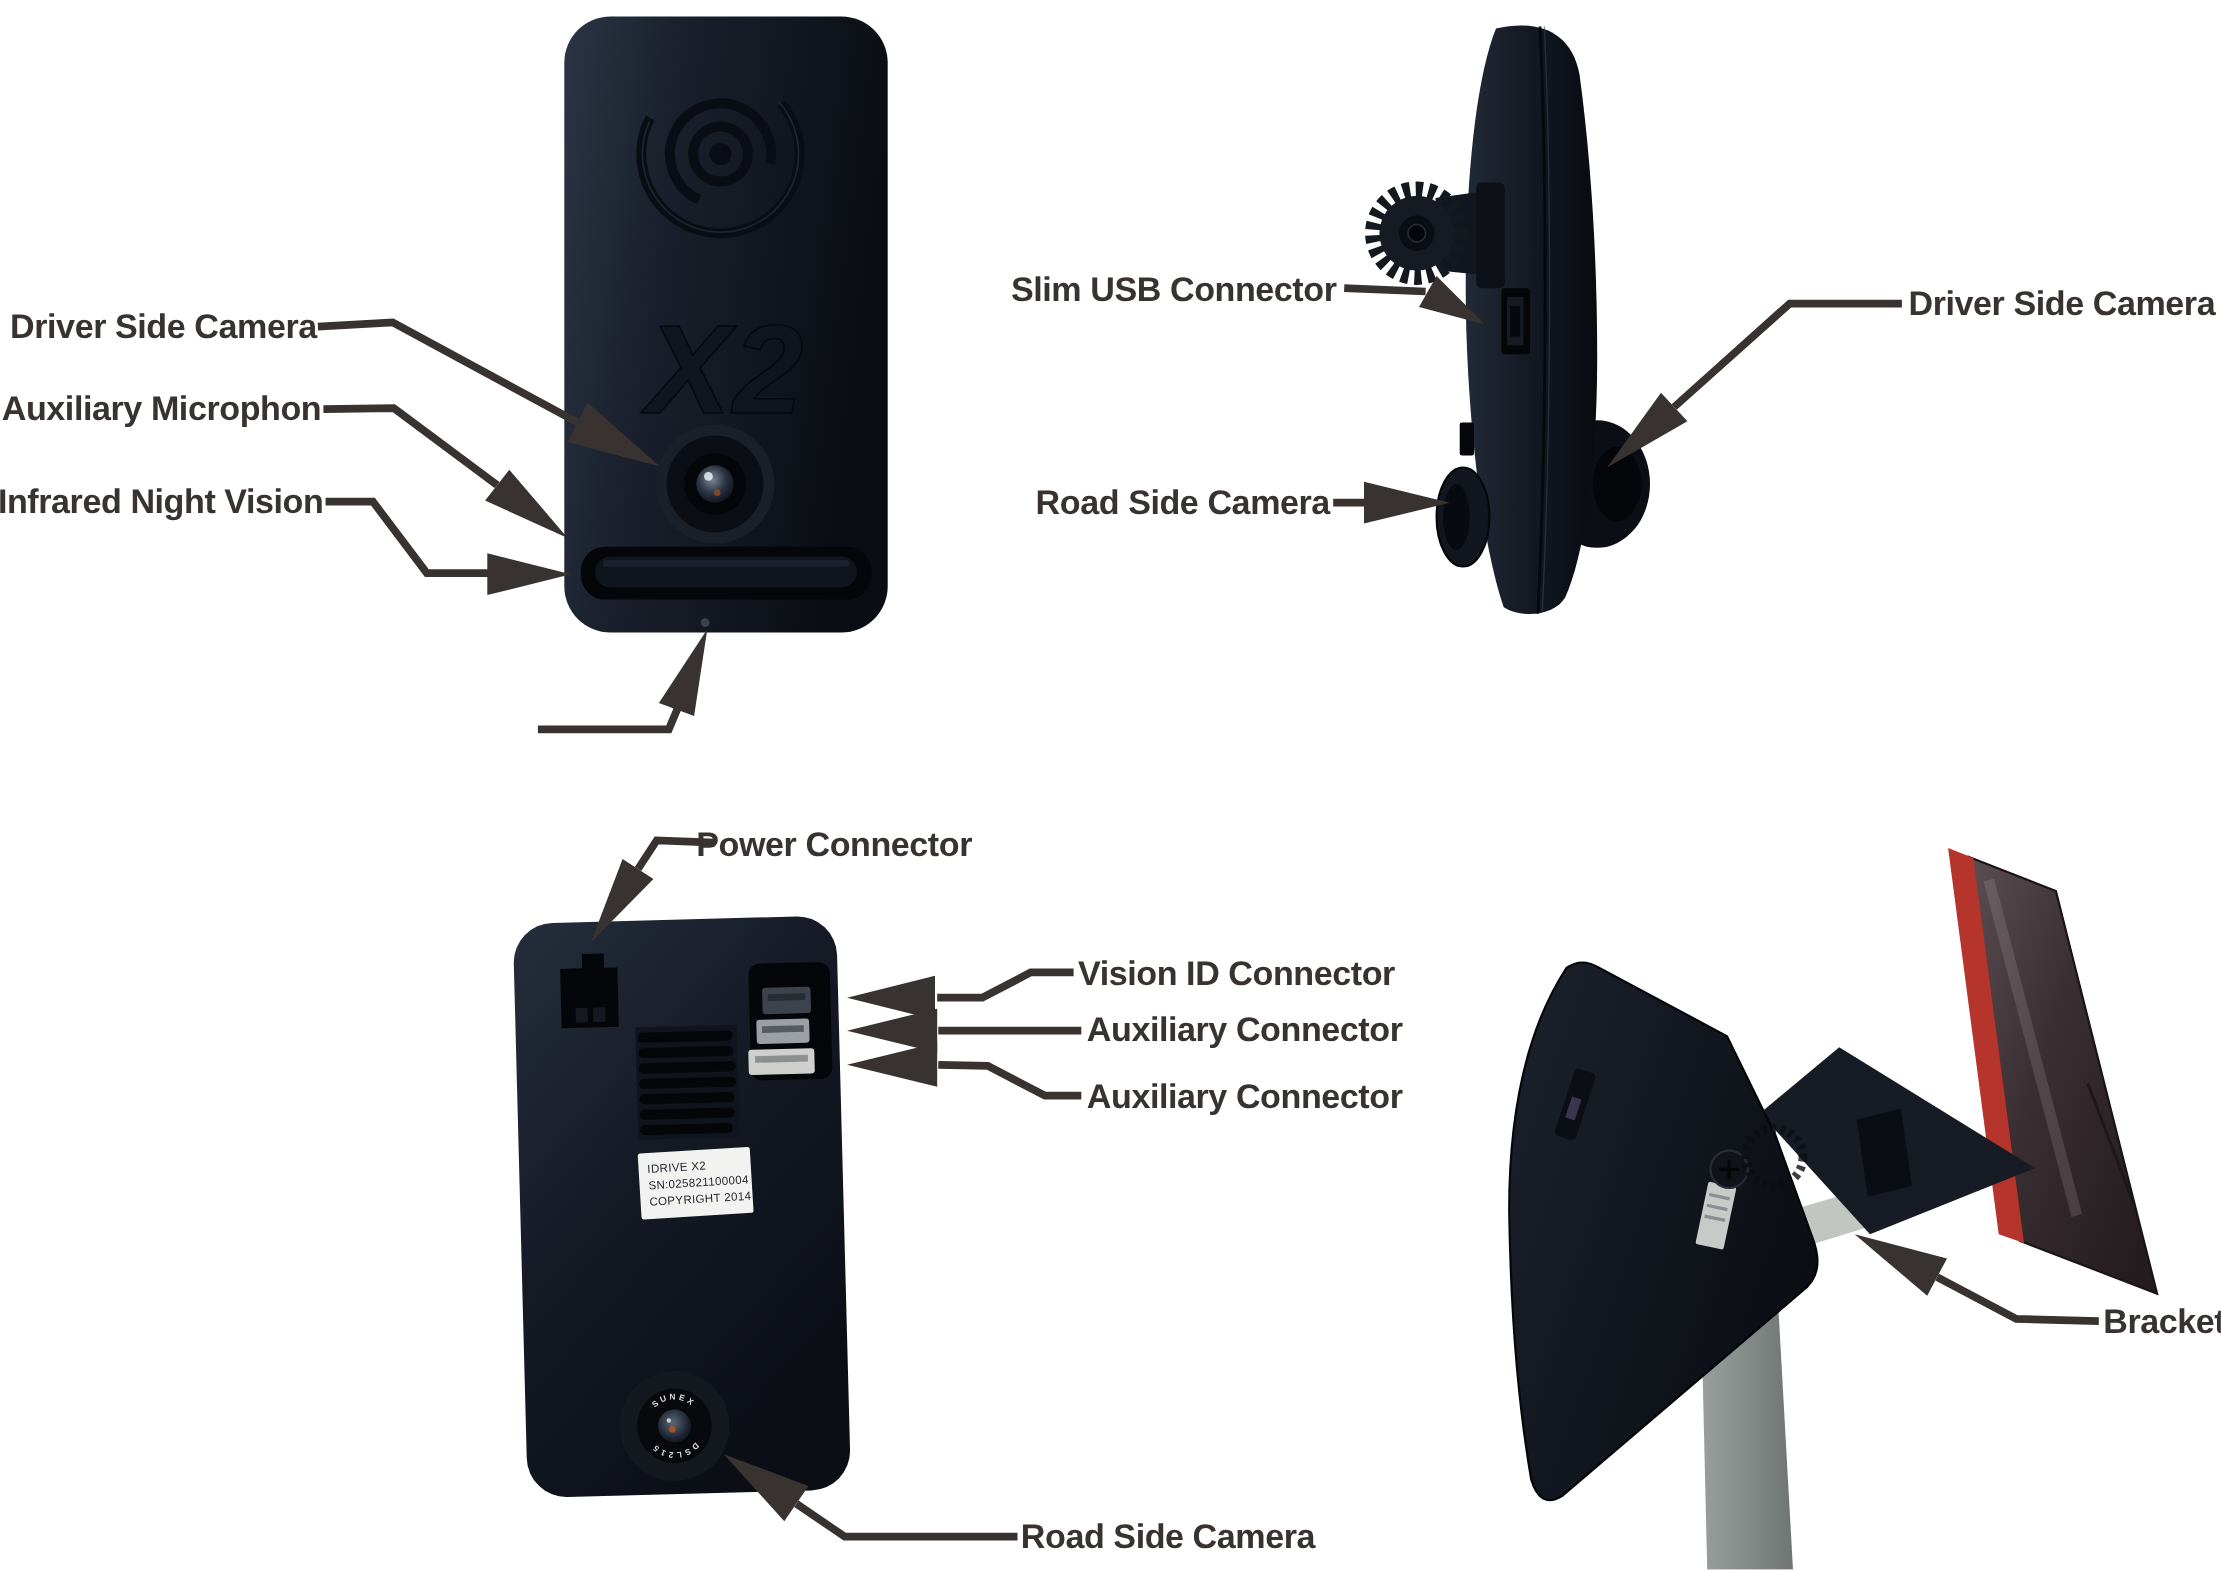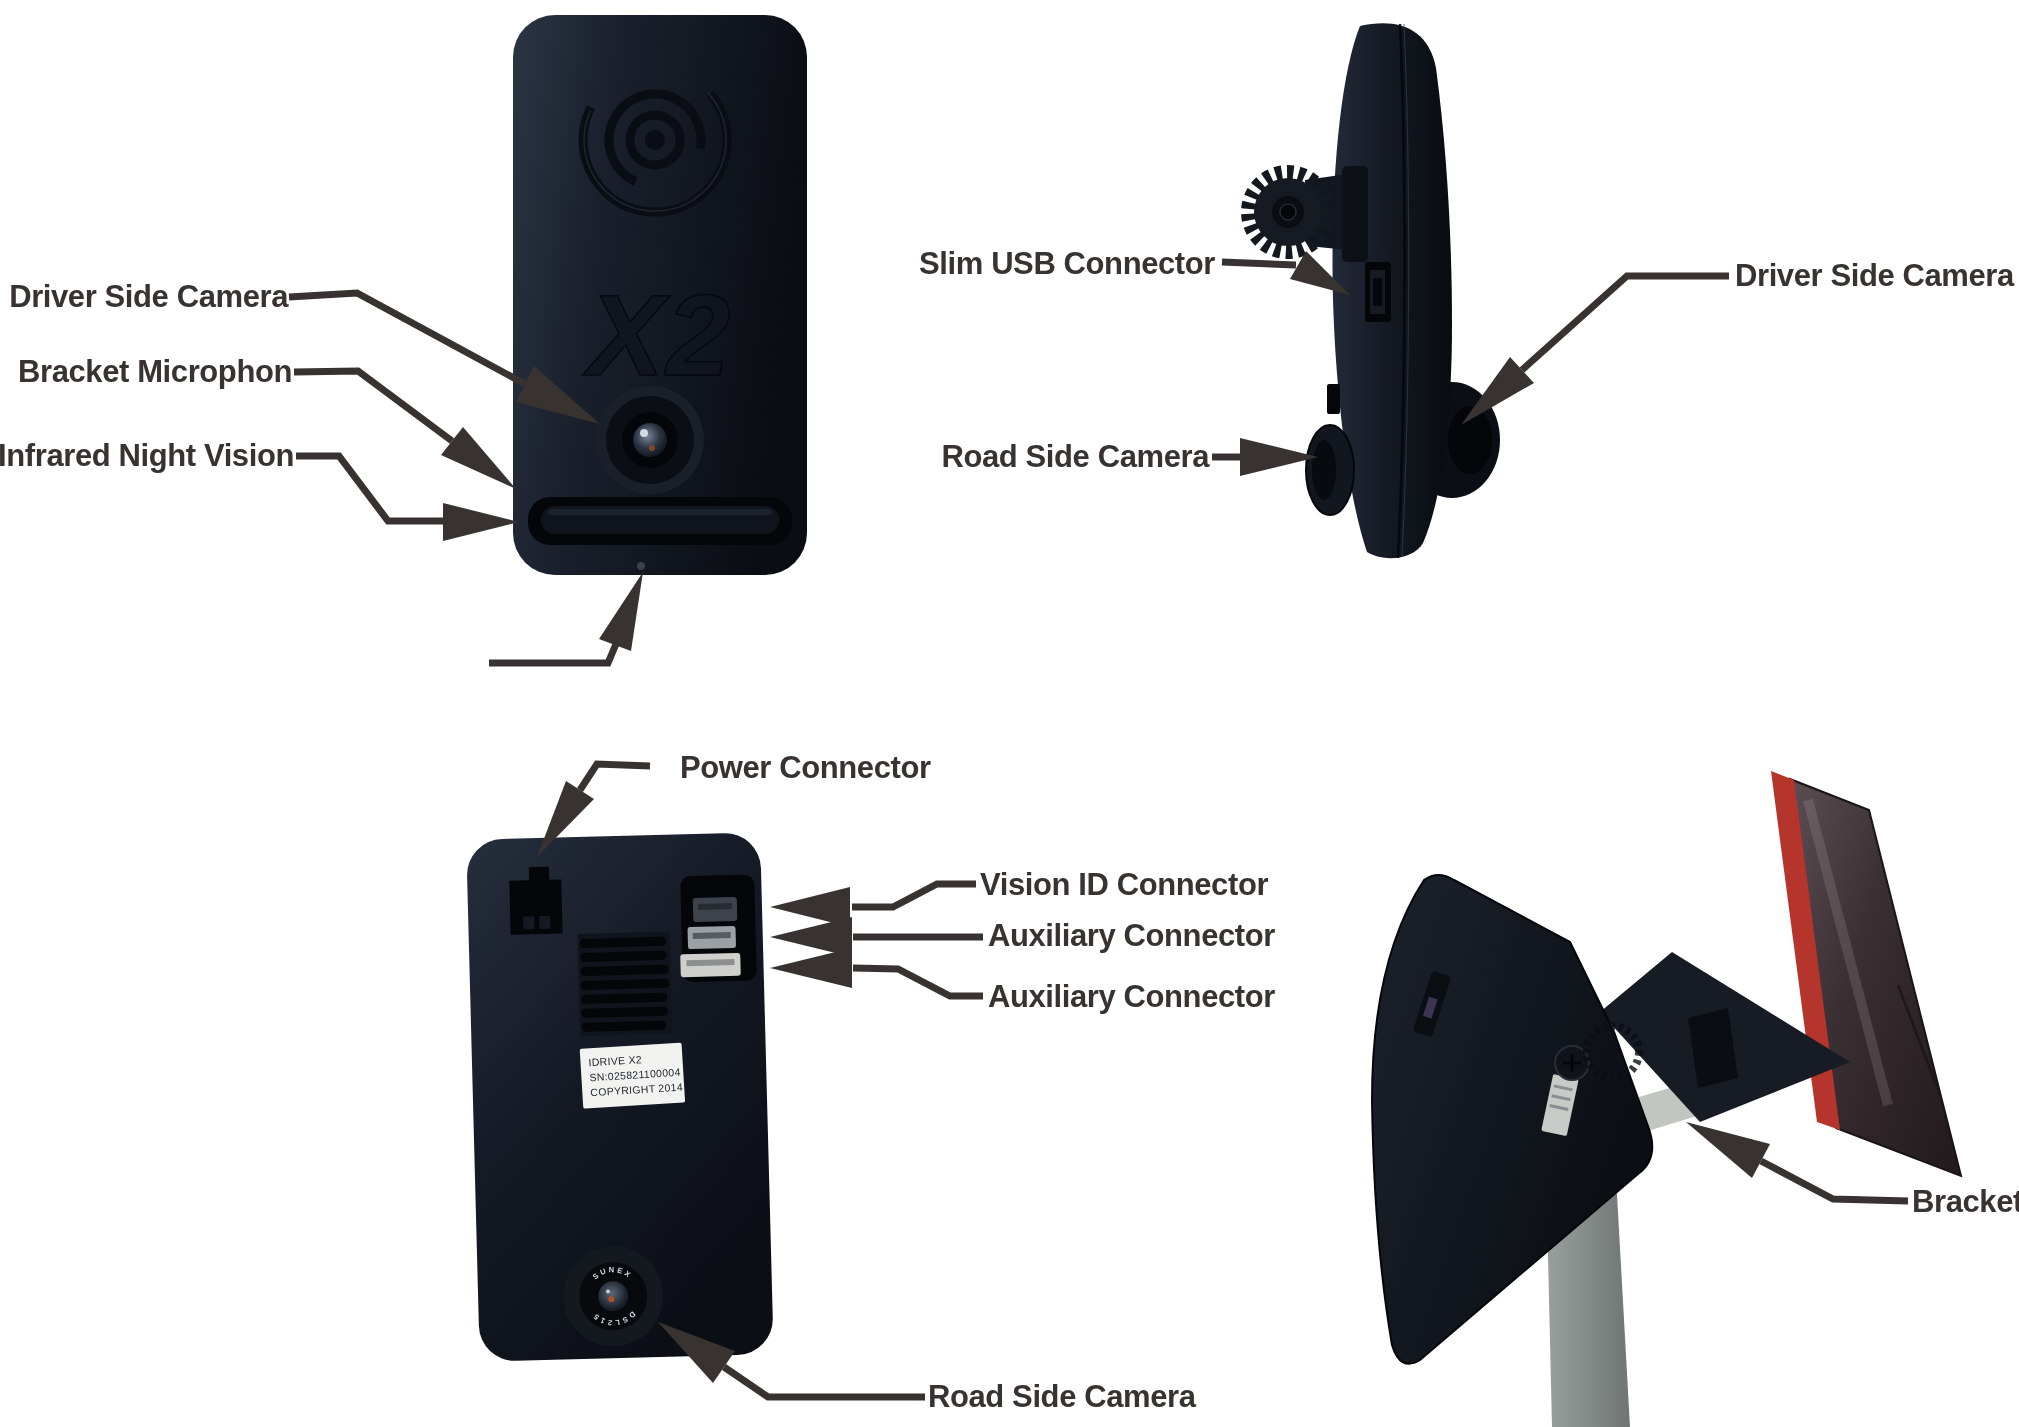--- a/index.html
+++ b/index.html
@@ -268,27 +268,27 @@
       <polygon class="head" points="658,1322 735,1351 713,1383"></polygon>
     </g>
     <g>
       <path class="leader" d="M 1908,1201 L 1833,1199 L 1761,1161"></path>
       <polygon class="head" points="1686,1122 1770,1144 1752,1178"></polygon>
     </g>
   </g>
 </svg>
 
   <div class="callout r" style="right:1731px; top:278px;">Driver Side Camera</div>
-  <div class="callout r" style="right:1727px; top:353px;">Bracket Microphon</div>
+  <div class="callout r" style="right:1727px; top:353px;">Auxiliary Microphon</div>
   <div class="callout r" style="right:1725px; top:437px;">Infrared Night Vision</div>
 
   <div class="callout r" style="right:804px; top:245px;">Slim USB Connector</div>
   <div class="callout r" style="right:810px; top:438px;">Road Side Camera</div>
   <div class="callout" style="left:1735px; top:257px;">Driver Side Camera</div>
 
-  <div class="callout" style="left:680px; top:749px;">Power Connector</div>
+  <div class="callout" style="left:633px; top:749px;">Power Connector</div>
   <div class="callout" style="left:980px; top:866px;">Vision ID Connector</div>
   <div class="callout" style="left:988px; top:917px;">Auxiliary Connector</div>
   <div class="callout" style="left:988px; top:978px;">Auxiliary Connector</div>
   <div class="callout" style="left:928px; top:1378px;">Road Side Camera</div>
 
   <div class="callout" style="left:1912px; top:1183px;">Bracket</div>
 </div>
 
 </body></html>

